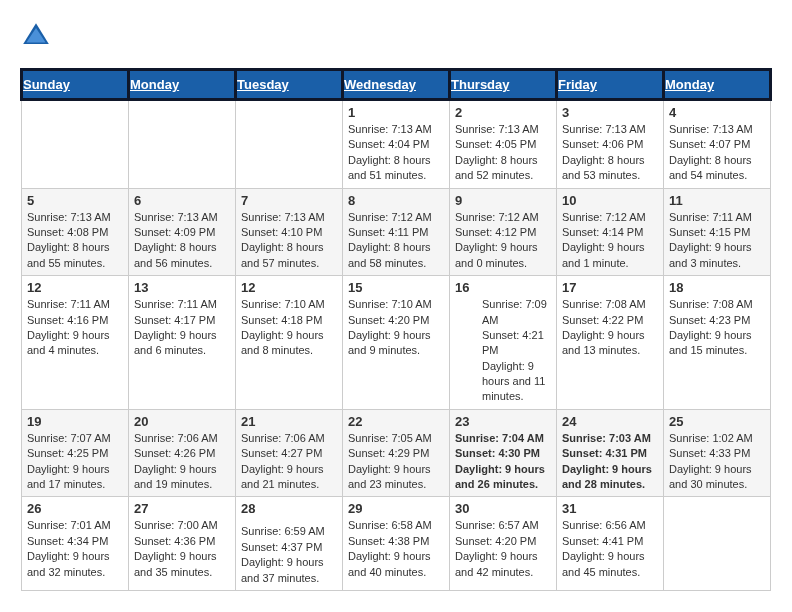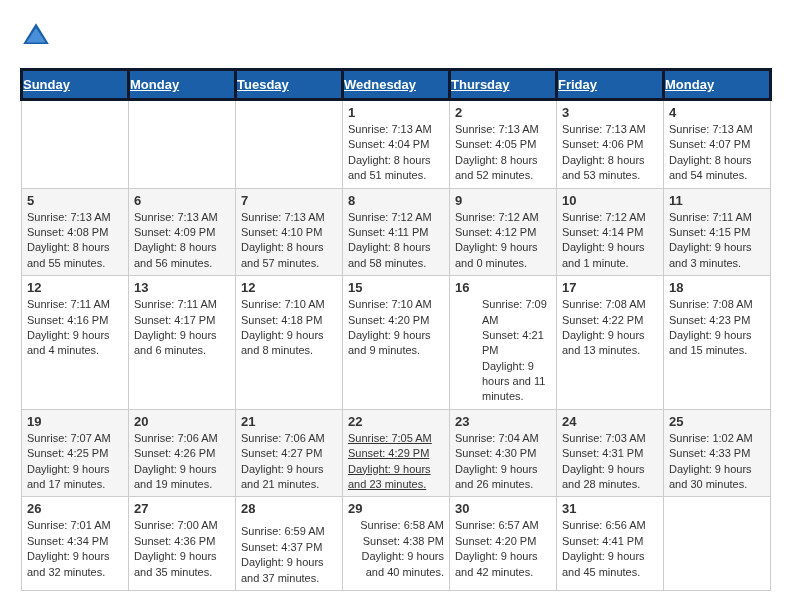--- a/index.html
+++ b/index.html
@@ -257,33 +257,33 @@
 Daylight: 9 hours and 19 minutes.</div>
         </td>
         <td>
           <span class="day-number">21</span>
           <div class="day-info" style="white-space: pre-line;">Sunrise: 7:06 AM
 Sunset: 4:27 PM
 Daylight: 9 hours and 21 minutes.</div>
         </td>
         <td>
           <span class="day-number">22</span>
-          <div class="day-info" style="white-space: pre-line; text-decoration: underline;">Sunrise: 7:05 AM
+          <div class="day-info" style="white-space: pre-line;">Sunrise: 7:05 AM
 Sunset: 4:29 PM
 Daylight: 9 hours and 23 minutes.</div>
         </td>
         <td>
           <span class="day-number">23</span>
-          <div class="day-info" style="white-space: pre-line;">Sunrise: 7:04 AM
+          <div class="day-info" style="white-space: pre-line; font-weight: bold;">Sunrise: 7:04 AM
 Sunset: 4:30 PM
 Daylight: 9 hours and 26 minutes.</div>
         </td>
         <td>
           <span class="day-number">24</span>
-          <div class="day-info" style="white-space: pre-line;">Sunrise: 7:03 AM
+          <div class="day-info" style="white-space: pre-line; font-weight: bold;">Sunrise: 7:03 AM
 Sunset: 4:31 PM
 Daylight: 9 hours and 28 minutes.</div>
         </td>
         <td>
           <span class="day-number">25</span>
           <div class="day-info" style="white-space: pre-line;">Sunrise: 1:02 AM
 Sunset: 4:33 PM
 Daylight: 9 hours and 30 minutes.</div>
         </td>
       </tr>
@@ -301,21 +301,21 @@
 Daylight: 9 hours and 35 minutes.</div>
         </td>
         <td>
           <span class="day-number">28</span>
           <div class="day-info" style="white-space: pre-line; margin-top: 8px;">Sunrise: 6:59 AM
 Sunset: 4:37 PM
 Daylight: 9 hours and 37 minutes.</div>
         </td>
         <td>
           <span class="day-number">29</span>
-          <div class="day-info" style="white-space: pre-line; text-align: right;">Sunrise: 6:58 AM
+          <div class="day-info" style="white-space: pre-line;">Sunrise: 6:58 AM
 Sunset: 4:38 PM
 Daylight: 9 hours and 40 minutes.</div>
         </td>
         <td>
           <span class="day-number">30</span>
           <div class="day-info" style="white-space: pre-line;">Sunrise: 6:57 AM
 Sunset: 4:20 PM
 Daylight: 9 hours and 42 minutes.</div>
         </td>
         <td>

